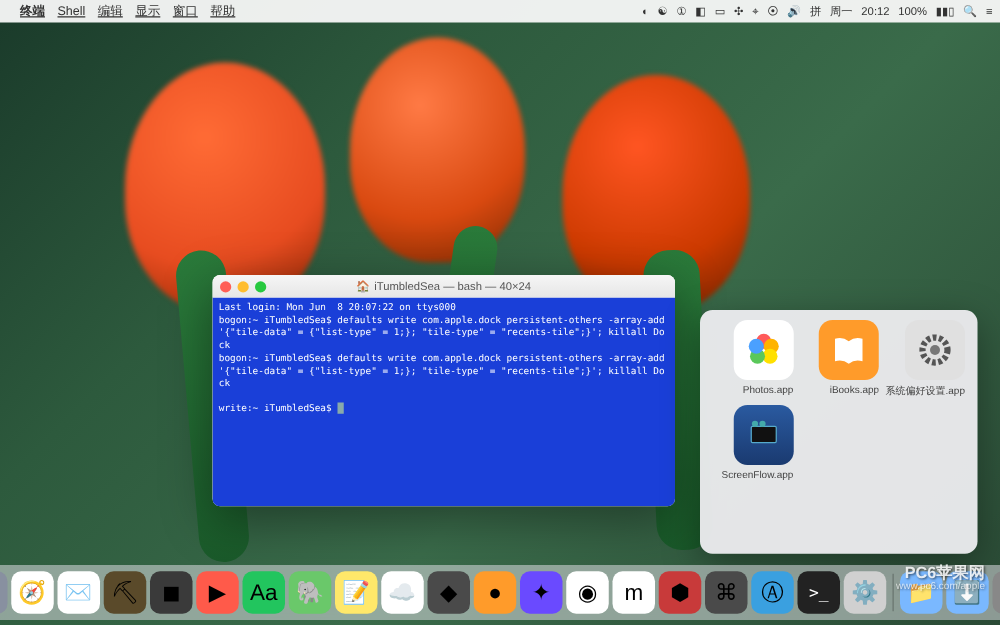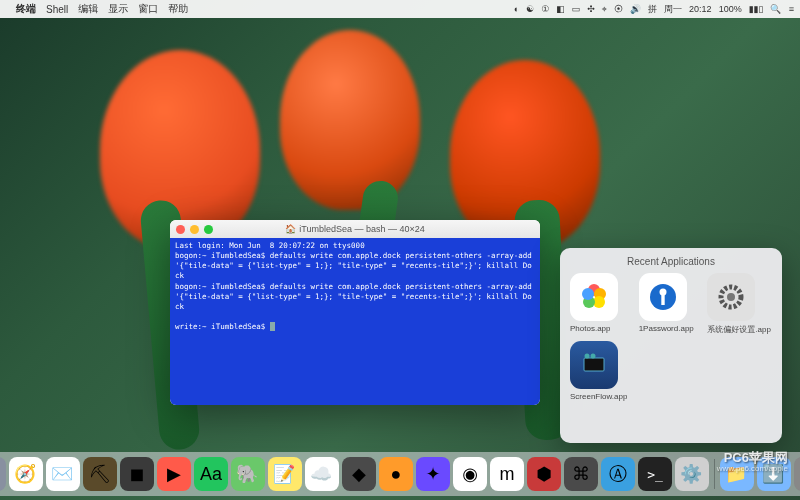--- a/index.html
+++ b/index.html
@@ -22,21 +22,21 @@
 
 
 .menubar {
   position: absolute; top: 0; left: 0; right: 0; height: 18px;
   background: rgba(248,248,248,0.95);
   display: flex; align-items: center;
   font-size: 10px; color: #333;
   padding: 0 6px;
   z-index: 100;
 }
-.menubar .left { display: flex; gap: 10px; align-items: center; }
+.menubar .left { display: flex; gap: 10px; align-items: center; text-decoration: underline; }
 .menubar .right { margin-left: auto; display: flex; gap: 7px; align-items: center; font-size: 9px; }
 .apple-logo { font-size: 11px; }
 .menu-icon { font-size: 9px; color: #333; }
 
 
 .terminal {
   position: absolute;
   left: 170px; top: 220px;
   width: 370px; height: 185px;
   background: #fff;
@@ -76,21 +76,21 @@
   right: 18px; top: 248px;
   width: 222px; height: 195px;
   background: rgba(235,235,238,0.96);
   border-radius: 10px;
   box-shadow: 0 8px 30px rgba(0,0,0,0.35);
   padding: 8px 10px 10px;
   z-index: 60;
 }
 .recent h4 { text-align: center; font-size: 10px; font-weight: 400; color: #555; margin-bottom: 6px; }
 .recent-grid { display: grid; grid-template-columns: repeat(3, 1fr); gap: 6px 4px; }
-.recent-item { display: flex; flex-direction: column; align-items: flex-start; cursor: pointer; }
+.recent-item { display: flex; flex-direction: column; align-items: flex-end; cursor: pointer; }
 .recent-item .ico { width: 48px; height: 48px; border-radius: 11px; display: flex; align-items: center; justify-content: center; font-size: 24px; }
 .recent-item .lbl { font-size: 8px; color: #444; margin-top: 3px; text-align: center; white-space: nowrap; overflow: hidden; text-overflow: ellipsis; max-width: 64px; }
 
 
 .dock {
   position: absolute;
   bottom: 4px; left: 50%; transform: translateX(-50%);
   height: 44px;
   background: rgba(220,220,225,0.55);
   border-radius: 8px;
@@ -167,45 +167,42 @@
     </div>
   </div>
   <div class="term-body"><span>Last login: Mon Jun  8 20:07:22 on ttys000</span>
 <span>bogon:~ iTumbledSea$ defaults write com.apple.dock persistent-others -array-add '{"tile-data" = {"list-type" = 1;}; "tile-type" = "recents-tile";}'; killall Dock</span>
 <span>bogon:~ iTumbledSea$ defaults write com.apple.dock persistent-others -array-add '{"tile-data" = {"list-type" = 1;}; "tile-type" = "recents-tile";}'; killall Dock</span>
 <span></span>
 <span>write:~ iTumbledSea$ </span><span class="cursor"></span></div>
 </div>
 
 <div class="recent">
-  <h4>Recent Applications</h4>
   <div class="recent-grid">
     <div class="recent-item">
       <div class="ico" style="background:#fff">
         <svg width="34" height="34" viewBox="0 0 34 34">
             <g transform="translate(17,17)">
               <circle r="6" cx="0" cy="-7" fill="#ff5a5a"></circle>
               <circle r="6" cx="6" cy="-3" fill="#ffb300"></circle>
               <circle r="6" cx="5" cy="5" fill="#ffe000"></circle>
               <circle r="6" cx="-5" cy="5" fill="#5ac85a"></circle>
               <circle r="6" cx="-6" cy="-3" fill="#4aa0ff"></circle>
             </g>
           </svg>
       </div>
       <div class="lbl">Photos.app</div>
     </div>
     <div class="recent-item">
-      <div class="ico" style="background:#fff">
-        <svg width="36" height="36" viewBox="0 0 36 36">
-            <circle cx="18" cy="18" r="13" fill="#1a6acc"></circle>
-            <circle cx="18" cy="13" r="3.5" fill="#fff"></circle>
-            <rect x="16.3" y="15" width="3.4" height="11" fill="#fff"></rect>
-          </svg>
-      </div>
-      <div class="lbl">1Password.app</div>
+      <div class="ico" style="background:#ff9b2a">
+        <svg width="30" height="30" viewBox="0 0 30 30">
+            <path d="M4 6 Q10 4 15 8 Q20 4 26 6 L26 24 Q20 22 15 26 Q10 22 4 24 Z" fill="#fff"></path>
+          </svg>
+      </div>
+      <div class="lbl">iBooks.app</div>
     </div>
     <div class="recent-item">
       <div class="ico" style="background:#e0e0e0">
         <svg width="34" height="34" viewBox="0 0 34 34">
             <circle cx="17" cy="17" r="10" fill="none" stroke="#555" stroke-width="5" stroke-dasharray="3 2"></circle>
             <circle cx="17" cy="17" r="4" fill="#777"></circle>
           </svg>
       </div>
       <div class="lbl">系统偏好设置.app</div>
     </div>

